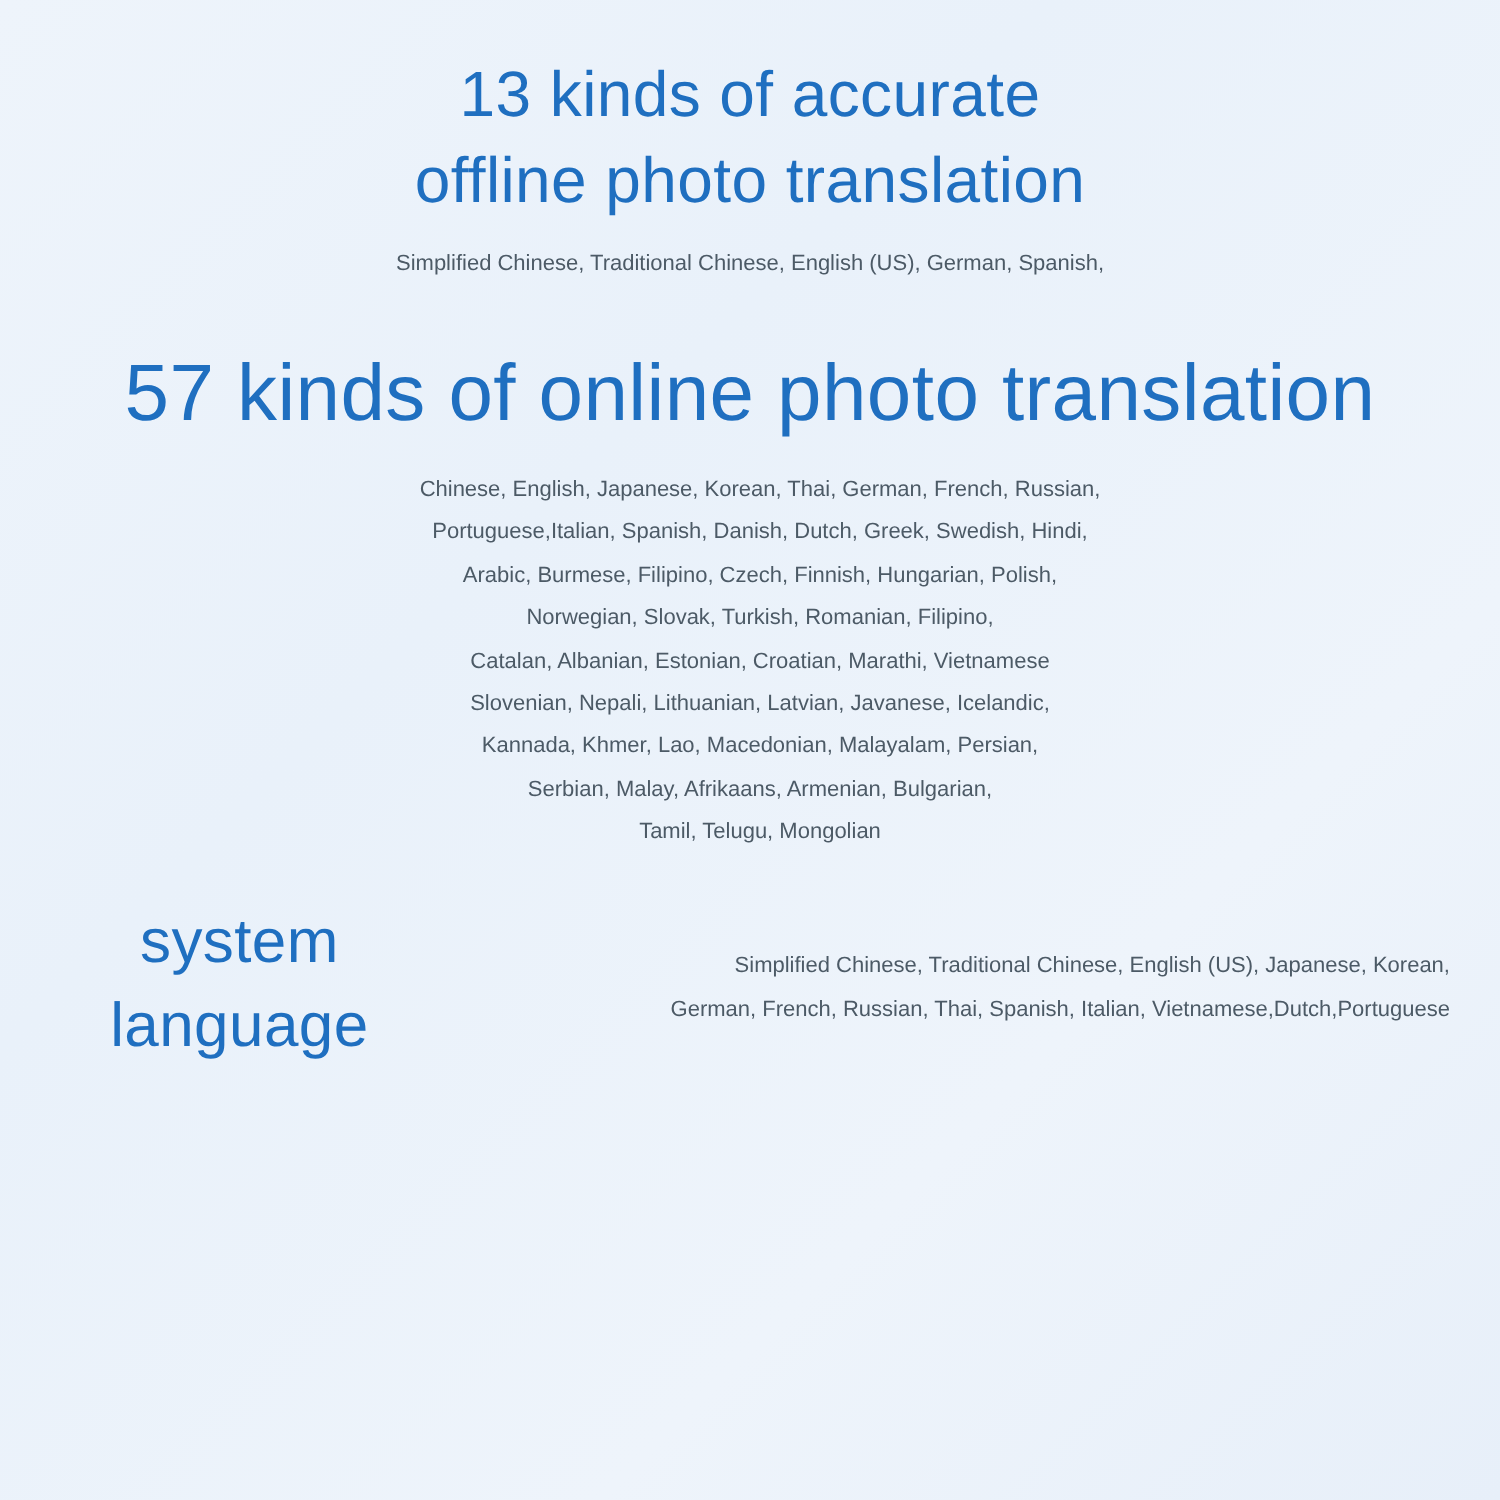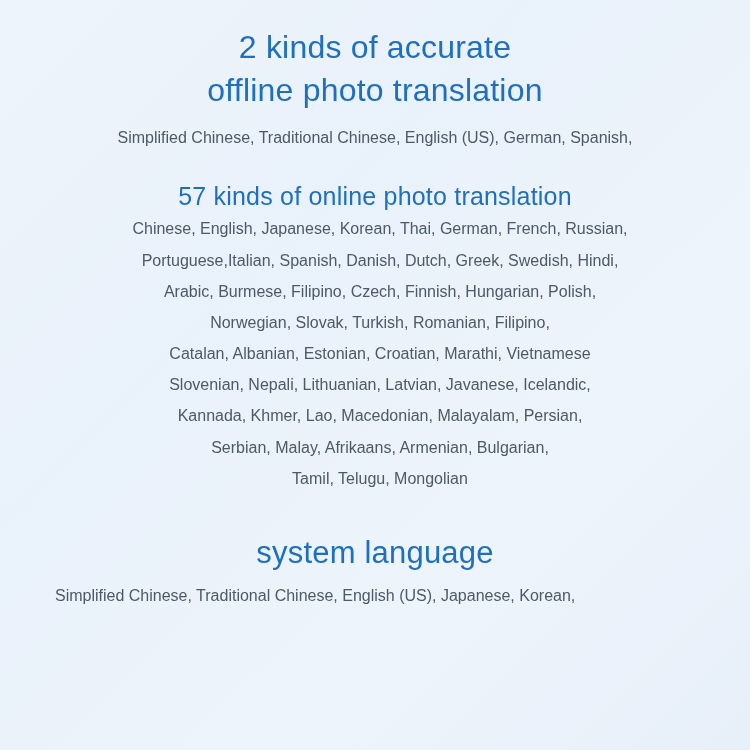--- a/index.html
+++ b/index.html
@@ -32,21 +32,21 @@
     text-align: center;
     letter-spacing: 0.2px;
   }
 
   .section-1-heading {
     margin-bottom: 10px;
   }
 
   .body-text {
     color: #4c5a66;
-    font-size: 16px;
+    font-size: 11px;
     line-height: 1.95;
     text-align: left;
   }
   .body-text .line {
     white-space: nowrap;
   }
 
   .sec1-body {
     width: 640px;
     text-align: center;
@@ -57,59 +57,59 @@
   }
 
   .sec2 {
     margin-top: 26px;
     width: 700px;
     display: flex;
     flex-direction: column;
     align-items: center;
   }
   .sec2-heading {
-    font-size: 25px;
-    margin-bottom: 0;
+    font-size: 40px;
+    margin-bottom: 11px;
   }
   .sec2-body {
     width: 560px;
     margin-left: 10px;
   }
   .sec2-body .line {
     display: block;
     text-align: center;
   }
 
   .sec3 {
-    margin-top: 38px;
+    margin-top: 22px;
     width: 700px;
     display: flex;
-    flex-direction: column;
+    flex-direction: row;
     align-items: center;
   }
   .sec3-heading {
     font-size: 31px;
     margin-bottom: 6px;
   }
   .sec3-body {
     width: 640px;
-    text-align: left;
+    text-align: right;
   }
   .sec3-body .line {
     display: block;
   }
 </style>
 </head>
 <body>
 
 <div class="page">
 
   <div class="section sec1">
     <div class="heading section-1-heading">
-      <div>2 kinds of accurate</div>
+      <div>13 kinds of accurate</div>
       <div>offline photo translation</div>
     </div>
     <div class="body-text sec1-body">
       <span class="line">Simplified Chinese, Traditional Chinese, English (US), German, Spanish,</span>
     </div>
   </div>
 
   <div class="section sec2">
     <div class="heading sec2-heading">57 kinds of online photo translation</div>
     <div class="body-text sec2-body">
@@ -122,16 +122,17 @@
       <span class="line">Kannada, Khmer, Lao, Macedonian, Malayalam, Persian,</span>
       <span class="line">Serbian, Malay, Afrikaans, Armenian, Bulgarian,</span>
       <span class="line">Tamil, Telugu, Mongolian</span>
     </div>
   </div>
 
   <div class="section sec3">
     <div class="heading sec3-heading">system language</div>
     <div class="body-text sec3-body">
       <span class="line">Simplified Chinese, Traditional Chinese, English (US), Japanese, Korean,</span>
+      <span class="line">German, French, Russian, Thai, Spanish, Italian, Vietnamese,Dutch,Portuguese</span>
     </div>
   </div>
 
 </div>
 
 </body></html>

